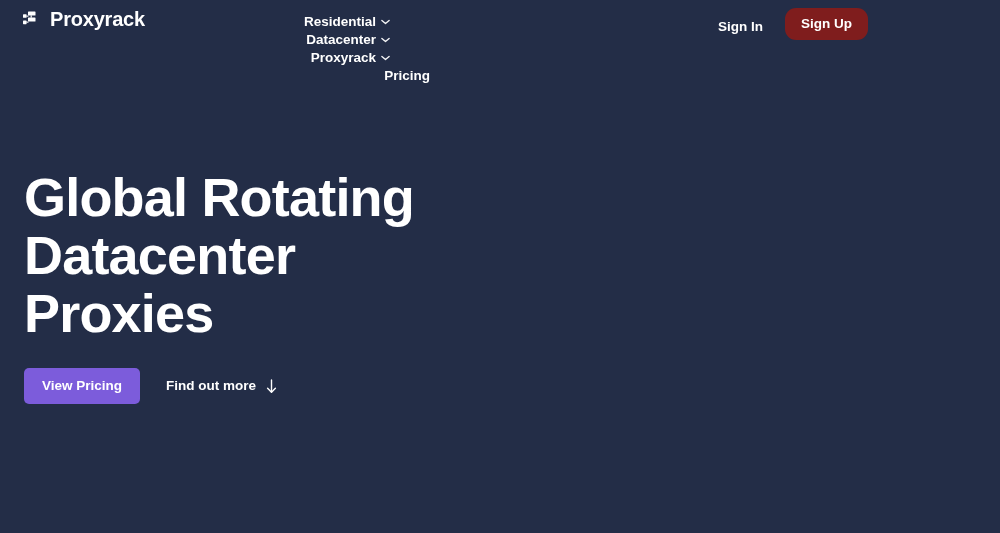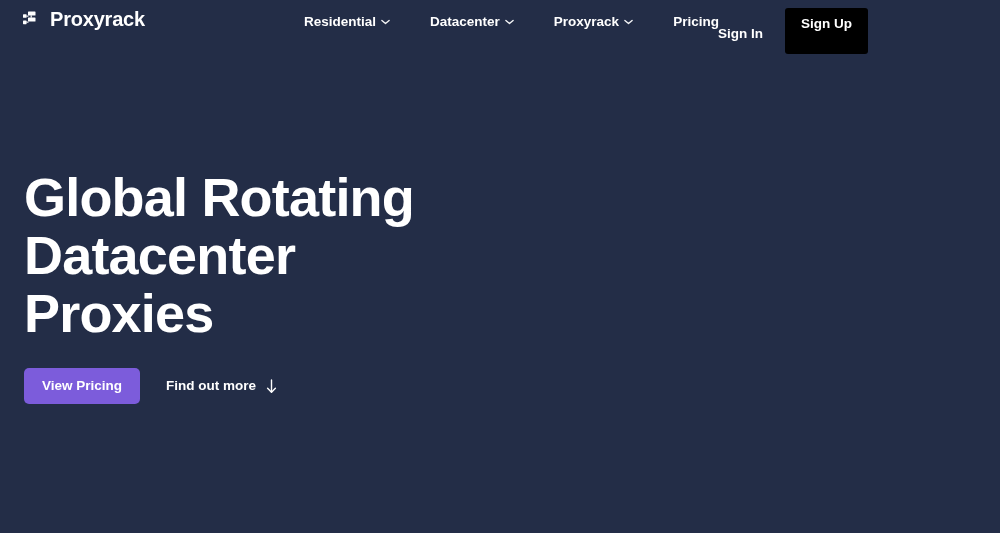--- a/index.html
+++ b/index.html
@@ -59,20 +59,21 @@
     white-space: nowrap;
   }
 
   .nav {
     position: absolute;
     left: 304px;
     top: 13px;
     display: flex;
     align-items: flex-end;
     gap: 0;
+    flex-direction: column;
   }
 
   .nav-item {
     display: flex;
     align-items: center;
     gap: 5px;
     color: #ffffff;
     font-size: 13.5px;
     font-weight: bold;
     line-height: 18px;
@@ -102,27 +103,27 @@
     color: #ffffff;
     font-size: 13.5px;
     font-weight: bold;
     line-height: 18px;
     white-space: nowrap;
     cursor: pointer;
     padding-top: 5px;
   }
 
   .signup {
-    background: #000000;
+    background: #7f1d1d;
     color: #ffffff;
     font-size: 13.5px;
     font-weight: bold;
     border: none;
-    border-radius: 3px;
-    padding: 8px 16px 23px;
+    border-radius: 11px;
+    padding: 8px 16px 9px;
     line-height: 15px;
     cursor: pointer;
     font-family: "Liberation Sans", sans-serif;
     white-space: nowrap;
   }
 
   
   .hero {
     position: absolute;
     left: 24px;

